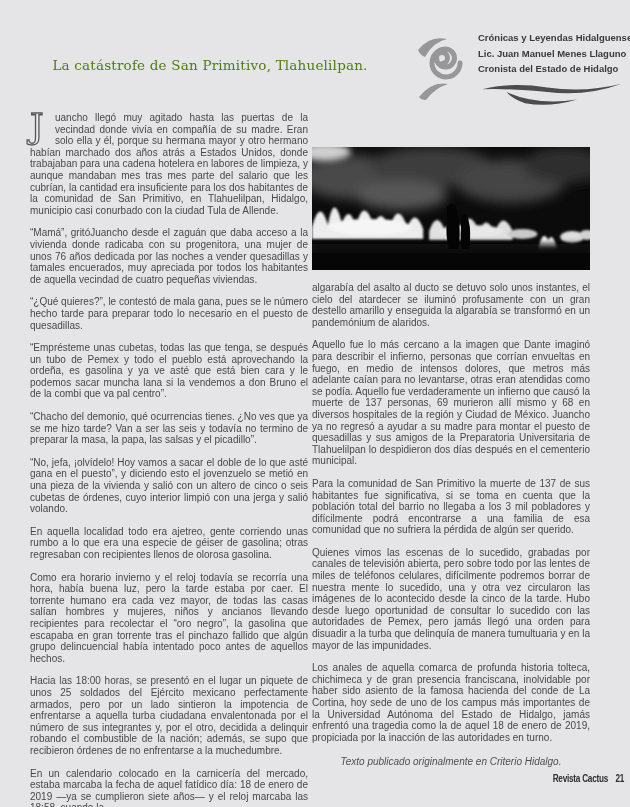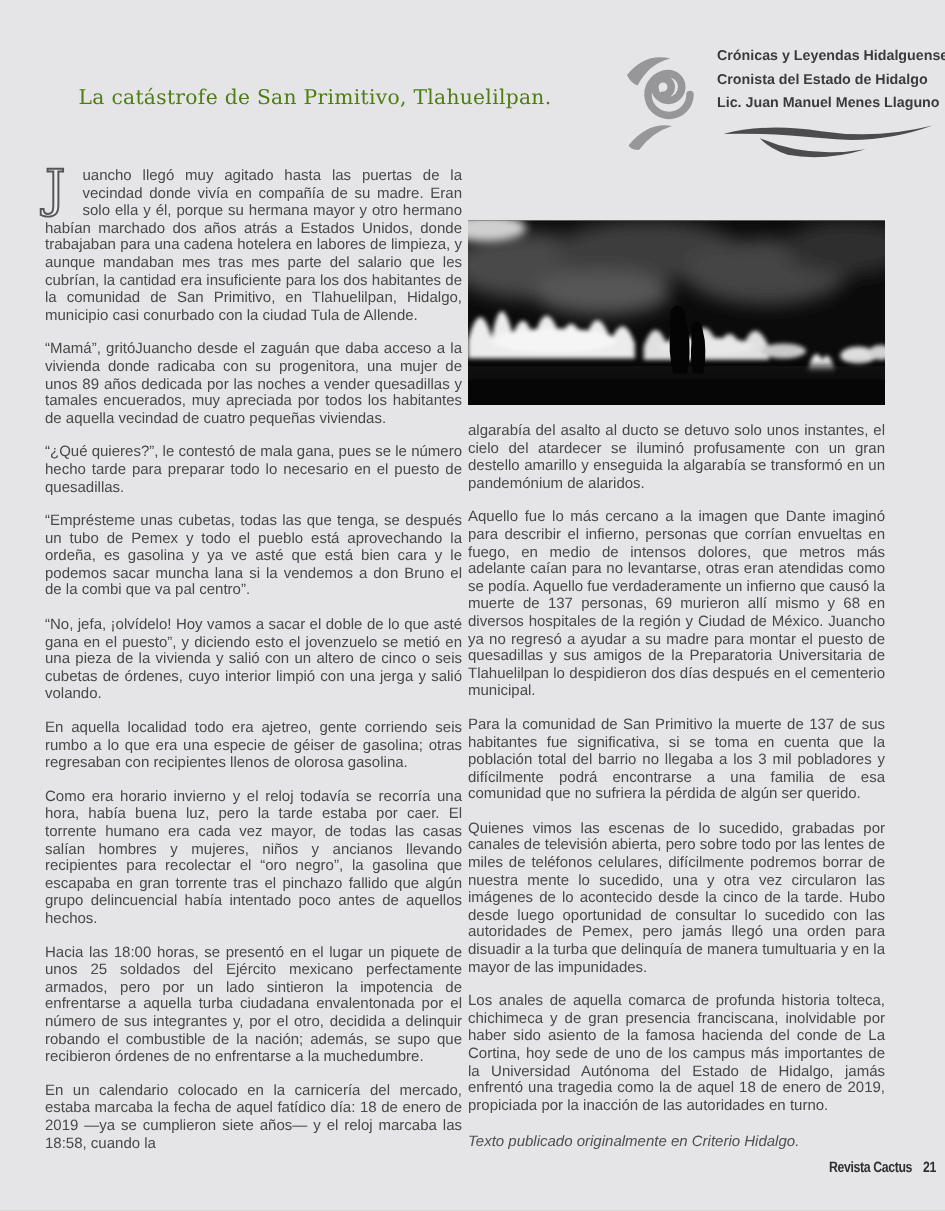--- a/index.html
+++ b/index.html
@@ -20,21 +20,21 @@
   
   .col{position:absolute;width:278px;}
   .col-left{left:30px;top:112px;}
   .col-right{left:312px;top:147px;}
   .para{font-size:10px;line-height:11.6px;text-align:justify;margin:0 0 11px 0;}
   .dropcap{
     float:left;font-family:"DejaVu Serif",serif;font-size:34px;line-height:26px;
     width:22px;margin:1px 3px 0 0;color:#ecedef;-webkit-text-stroke:1.3px #565658;
   }
   @supports not (-webkit-text-stroke: 1px black){ .dropcap{color:#5a5a5c;} }
-  .credit{font-style:italic;color:#4f4f51;margin-top:13px;text-align:left;}
+  .credit{font-style:italic;color:#4f4f51;margin-top:13px;text-align:center;}
   
   .photo{width:278px;height:123px;margin:0 0 12px 0;background:#0b0b0b;}
   .photo svg{display:block;width:278px;height:123px;}
   
   .pagefoot{position:absolute;top:773px;right:30px;font-weight:bold;color:#2f2f31;
     font-size:10px;letter-spacing:-.3px;transform:scaleX(.82);transform-origin:100% 50%;white-space:nowrap;}
   .pagefoot .pageno{margin-left:9px;}
 </style>
 </head>
 <body>
@@ -42,39 +42,40 @@
 <div class="page">
 
   <svg class="ornament" viewBox="0 0 52 68" aria-hidden="true">
     <path d="M3,17 Q15,2 32,6 Q18,9 10,24 Q5,22 3,17 Z" fill="#97979a"></path>
     <path d="M45,30 A14,14 0 1 1 30,16 A9,9 0 1 1 21.5,25 A5.5,5.5 0 1 1 27,30.5" fill="none" stroke="#97979a" stroke-width="5" stroke-linecap="round"></path>
     <path d="M4,64 Q17,48 33,51 Q20,55 11,67 Q6,67 4,64 Z" fill="#97979a"></path>
   </svg>
 
   <div class="masthead">
     <div class="m-line">Crónicas y Leyendas Hidalguenses</div>
+    <div class="m-line">Lic. Juan Manuel Menes Llaguno</div>
     <div class="m-line">Cronista del Estado de Hidalgo</div>
-    <div class="m-line">Lic. Juan Manuel Menes Llaguno</div>
     <svg class="flourish" viewBox="0 0 150 28" aria-hidden="true">
       <path d="M0,10 Q30,2 70,8 Q110,14 150,4 Q112,18 70,13 Q30,9 0,10 Z" fill="#4c4c4f"></path>
       <path d="M26,13 Q60,28 102,21 Q72,30 46,25 Q32,20 26,13 Z" fill="#4c4c4f"></path>
     </svg>
   </div>
 
   <div class="title">
     <div class="t-line">La catástrofe de San Primitivo, Tlahuelilpan.</div>
   </div>
 
   <div class="col col-left">
     <p class="para"><span class="dropcap">J</span><span>uancho llegó muy agitado hasta las puertas de la vecindad donde vivía en compañía de su madre. Eran solo ella y él, porque su hermana mayor y otro hermano habían marchado dos años atrás a Estados Unidos, donde trabajaban para una cadena hotelera en labores de limpieza, y aunque mandaban mes tras mes parte del salario que les cubrían, la cantidad era insuficiente para los dos habitantes de la comunidad de San Primitivo, en Tlahuelilpan, Hidalgo, municipio casi conurbado con la ciudad Tula de Allende.</span></p>
-    <p class="para">“Mamá”, gritóJuancho desde el zaguán que daba acceso a la vivienda donde radicaba con su progenitora, una mujer de unos 89 años dedicada por las noches a vender quesadillas y tamales encuerados, muy apreciada por todos los habitantes de aquella vecindad de cuatro pequeñas viviendas.</p>
+    <p class="para">“Mamá”, gritóJuancho desde el zaguán que daba acceso a la vivienda donde radicaba con su progenitora, una mujer de unos 76 años dedicada por las noches a vender quesadillas y tamales encuerados, muy apreciada por todos los habitantes de aquella vecindad de cuatro pequeñas viviendas.</p>
     <p class="para">“¿Qué quieres?”, le contestó de mala gana, pues se le número hecho tarde para preparar todo lo necesario en el puesto de quesadillas.</p>
     <p class="para">“Emprésteme unas cubetas, todas las que tenga, se después un tubo de Pemex y todo el pueblo está aprovechando la ordeña, es gasolina y ya ve asté que está bien cara y le podemos sacar muncha lana si la vendemos a don Bruno el de la combi que va pal centro”.</p>
+    <p class="para">“Chacho del demonio, qué ocurrencias tienes. ¿No ves que ya se me hizo tarde? Van a ser las seis y todavía no termino de preparar la masa, la papa, las salsas y el picadillo”.</p>
     <p class="para">“No, jefa, ¡olvídelo! Hoy vamos a sacar el doble de lo que asté gana en el puesto”, y diciendo esto el jovenzuelo se metió en una pieza de la vivienda y salió con un altero de cinco o seis cubetas de órdenes, cuyo interior limpió con una jerga y salió volando.</p>
-    <p class="para">En aquella localidad todo era ajetreo, gente corriendo seis rumbo a lo que era una especie de géiser de gasolina; otras regresaban con recipientes llenos de olorosa gasolina.</p>
+    <p class="para">En aquella localidad todo era ajetreo, gente corriendo unas rumbo a lo que era una especie de géiser de gasolina; otras regresaban con recipientes llenos de olorosa gasolina.</p>
     <p class="para">Como era horario invierno y el reloj todavía se recorría una hora, había buena luz, pero la tarde estaba por caer. El torrente humano era cada vez mayor, de todas las casas salían hombres y mujeres, niños y ancianos llevando recipientes para recolectar el “oro negro”, la gasolina que escapaba en gran torrente tras el pinchazo fallido que algún grupo delincuencial había intentado poco antes de aquellos hechos.</p>
     <p class="para">Hacia las 18:00 horas, se presentó en el lugar un piquete de unos 25 soldados del Ejército mexicano perfectamente armados, pero por un lado sintieron la impotencia de enfrentarse a aquella turba ciudadana envalentonada por el número de sus integrantes y, por el otro, decidida a delinquir robando el combustible de la nación; además, se supo que recibieron órdenes de no enfrentarse a la muchedumbre.</p>
     <p class="para">En un calendario colocado en la carnicería del mercado, estaba marcaba la fecha de aquel fatídico día: 18 de enero de 2019 —ya se cumplieron siete años— y el reloj marcaba las 18:58, cuando la</p>
   </div>
 
   <div class="col col-right">
     <div class="photo">
       <svg viewBox="0 0 280 123" preserveAspectRatio="none" aria-hidden="true">
         <defs>
           <filter id="b1" x="-40%" y="-40%" width="180%" height="180%">

